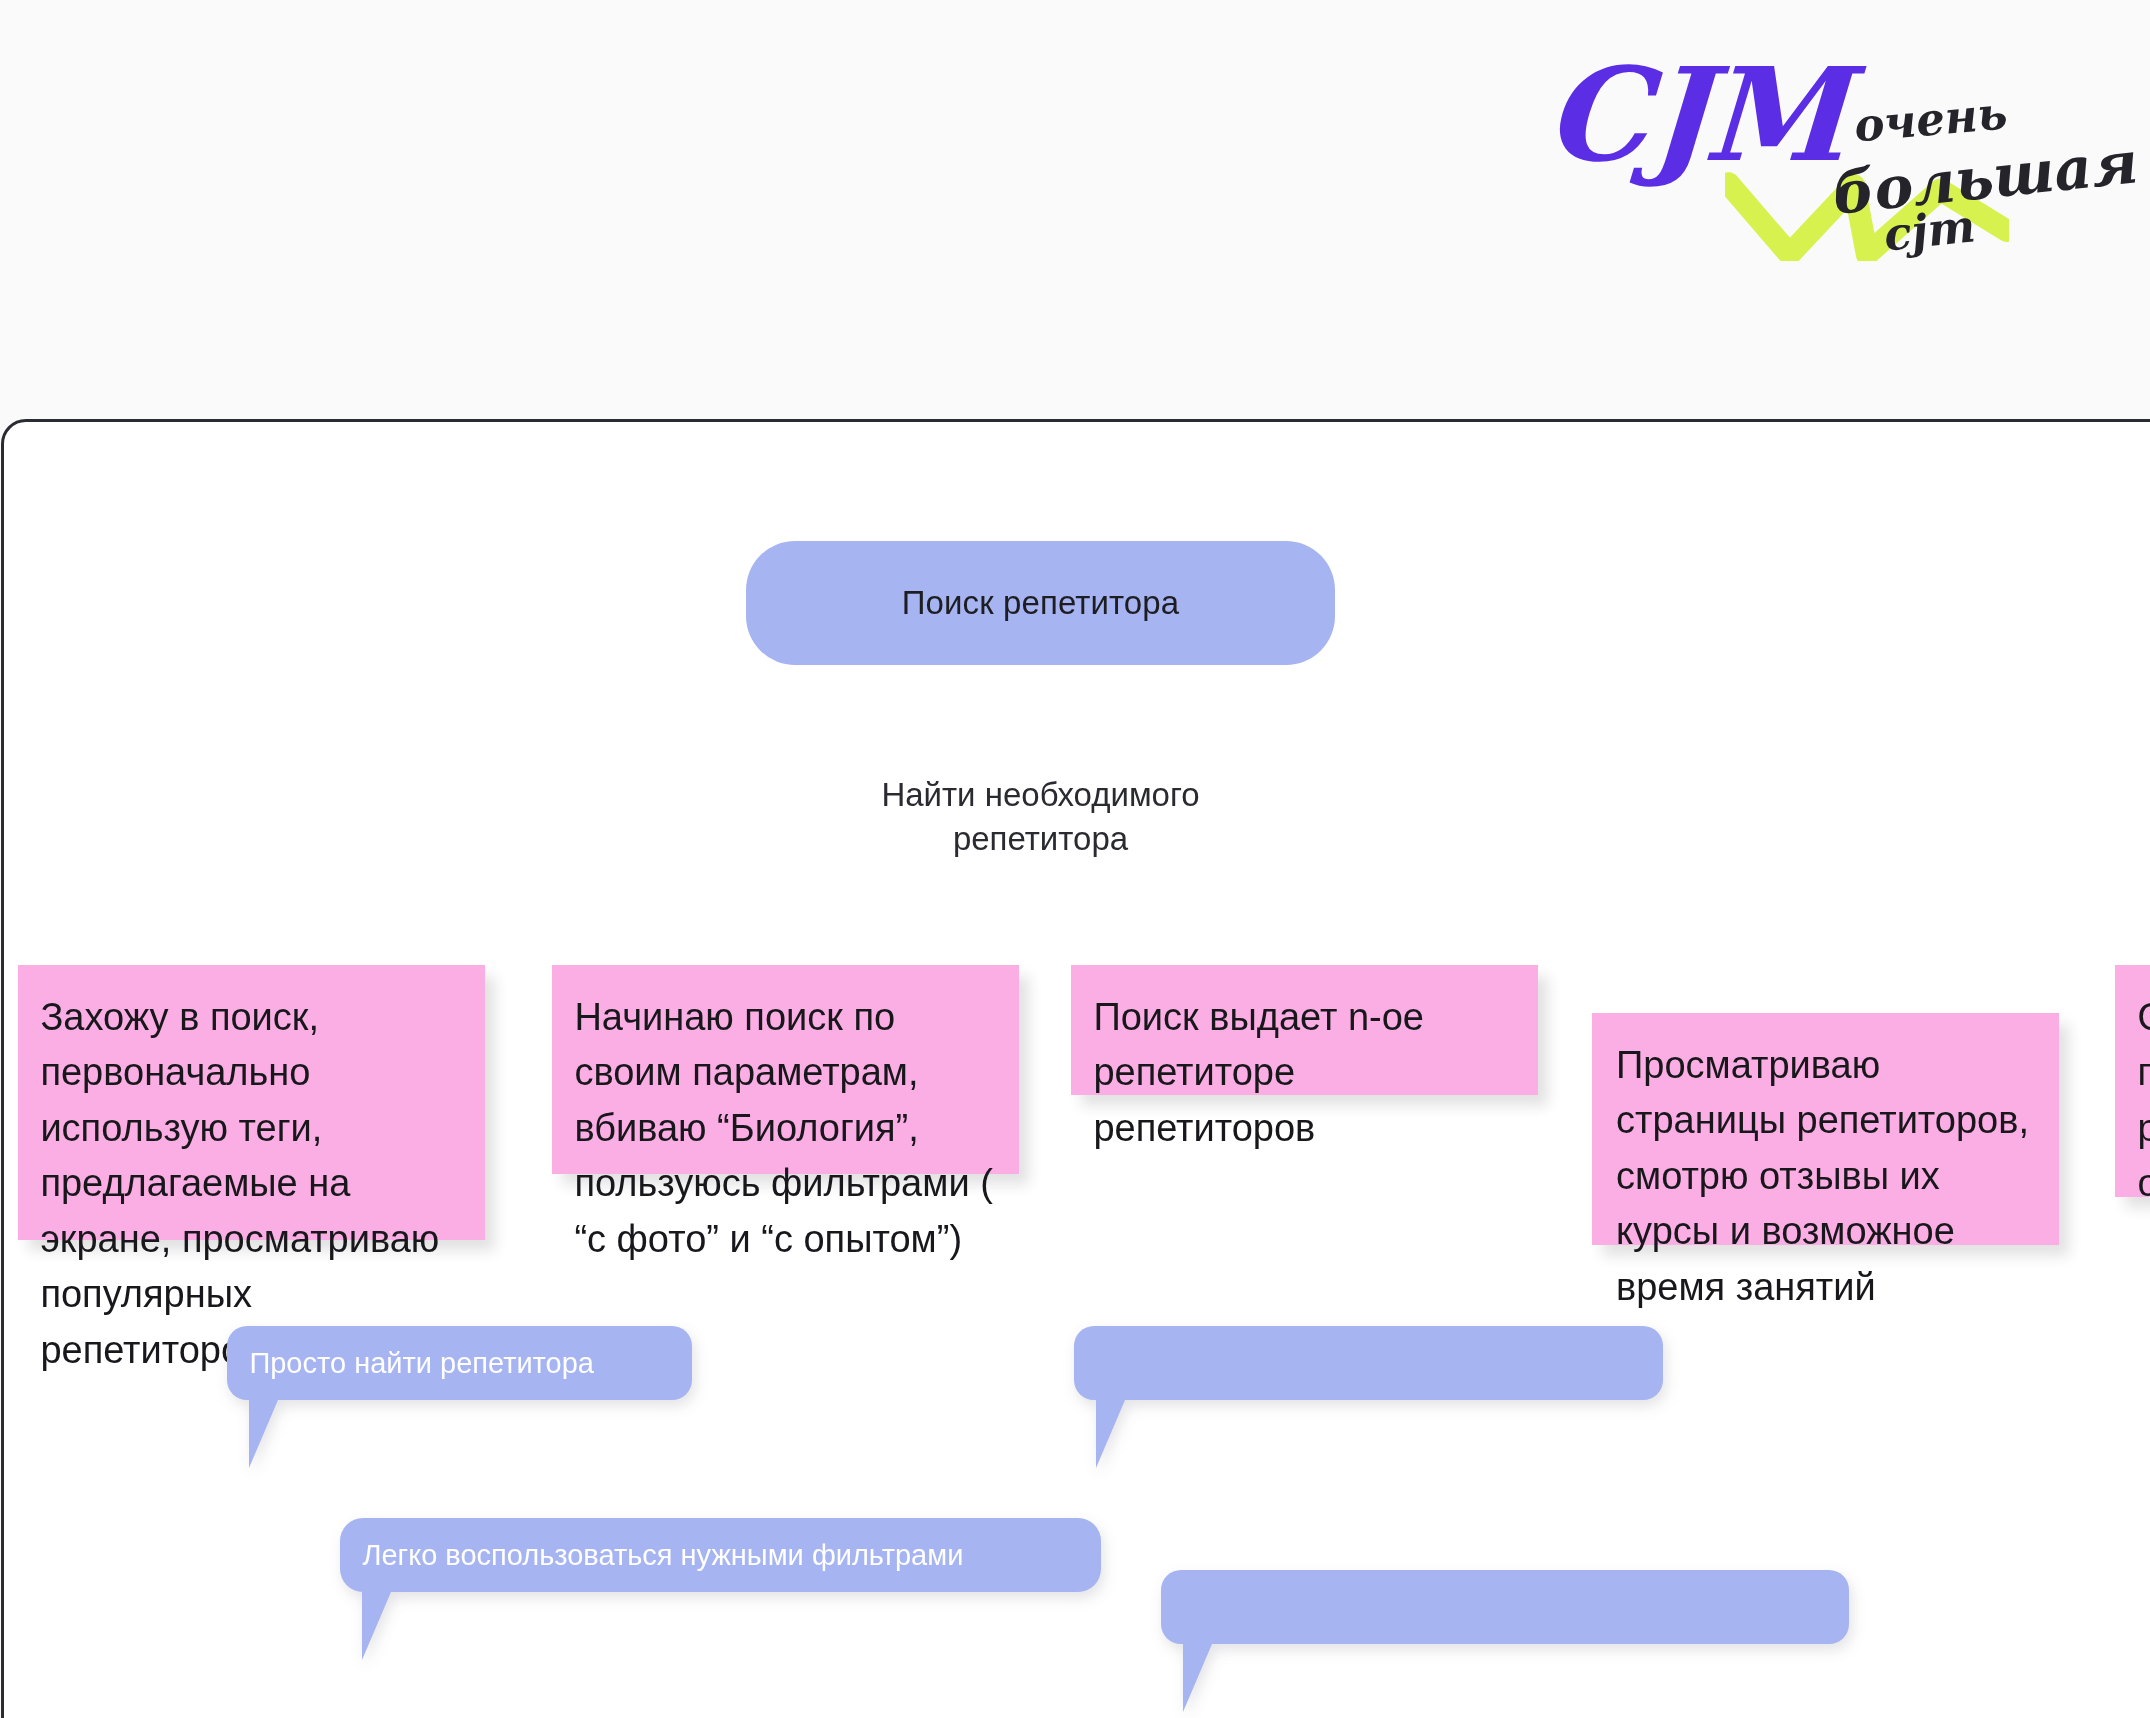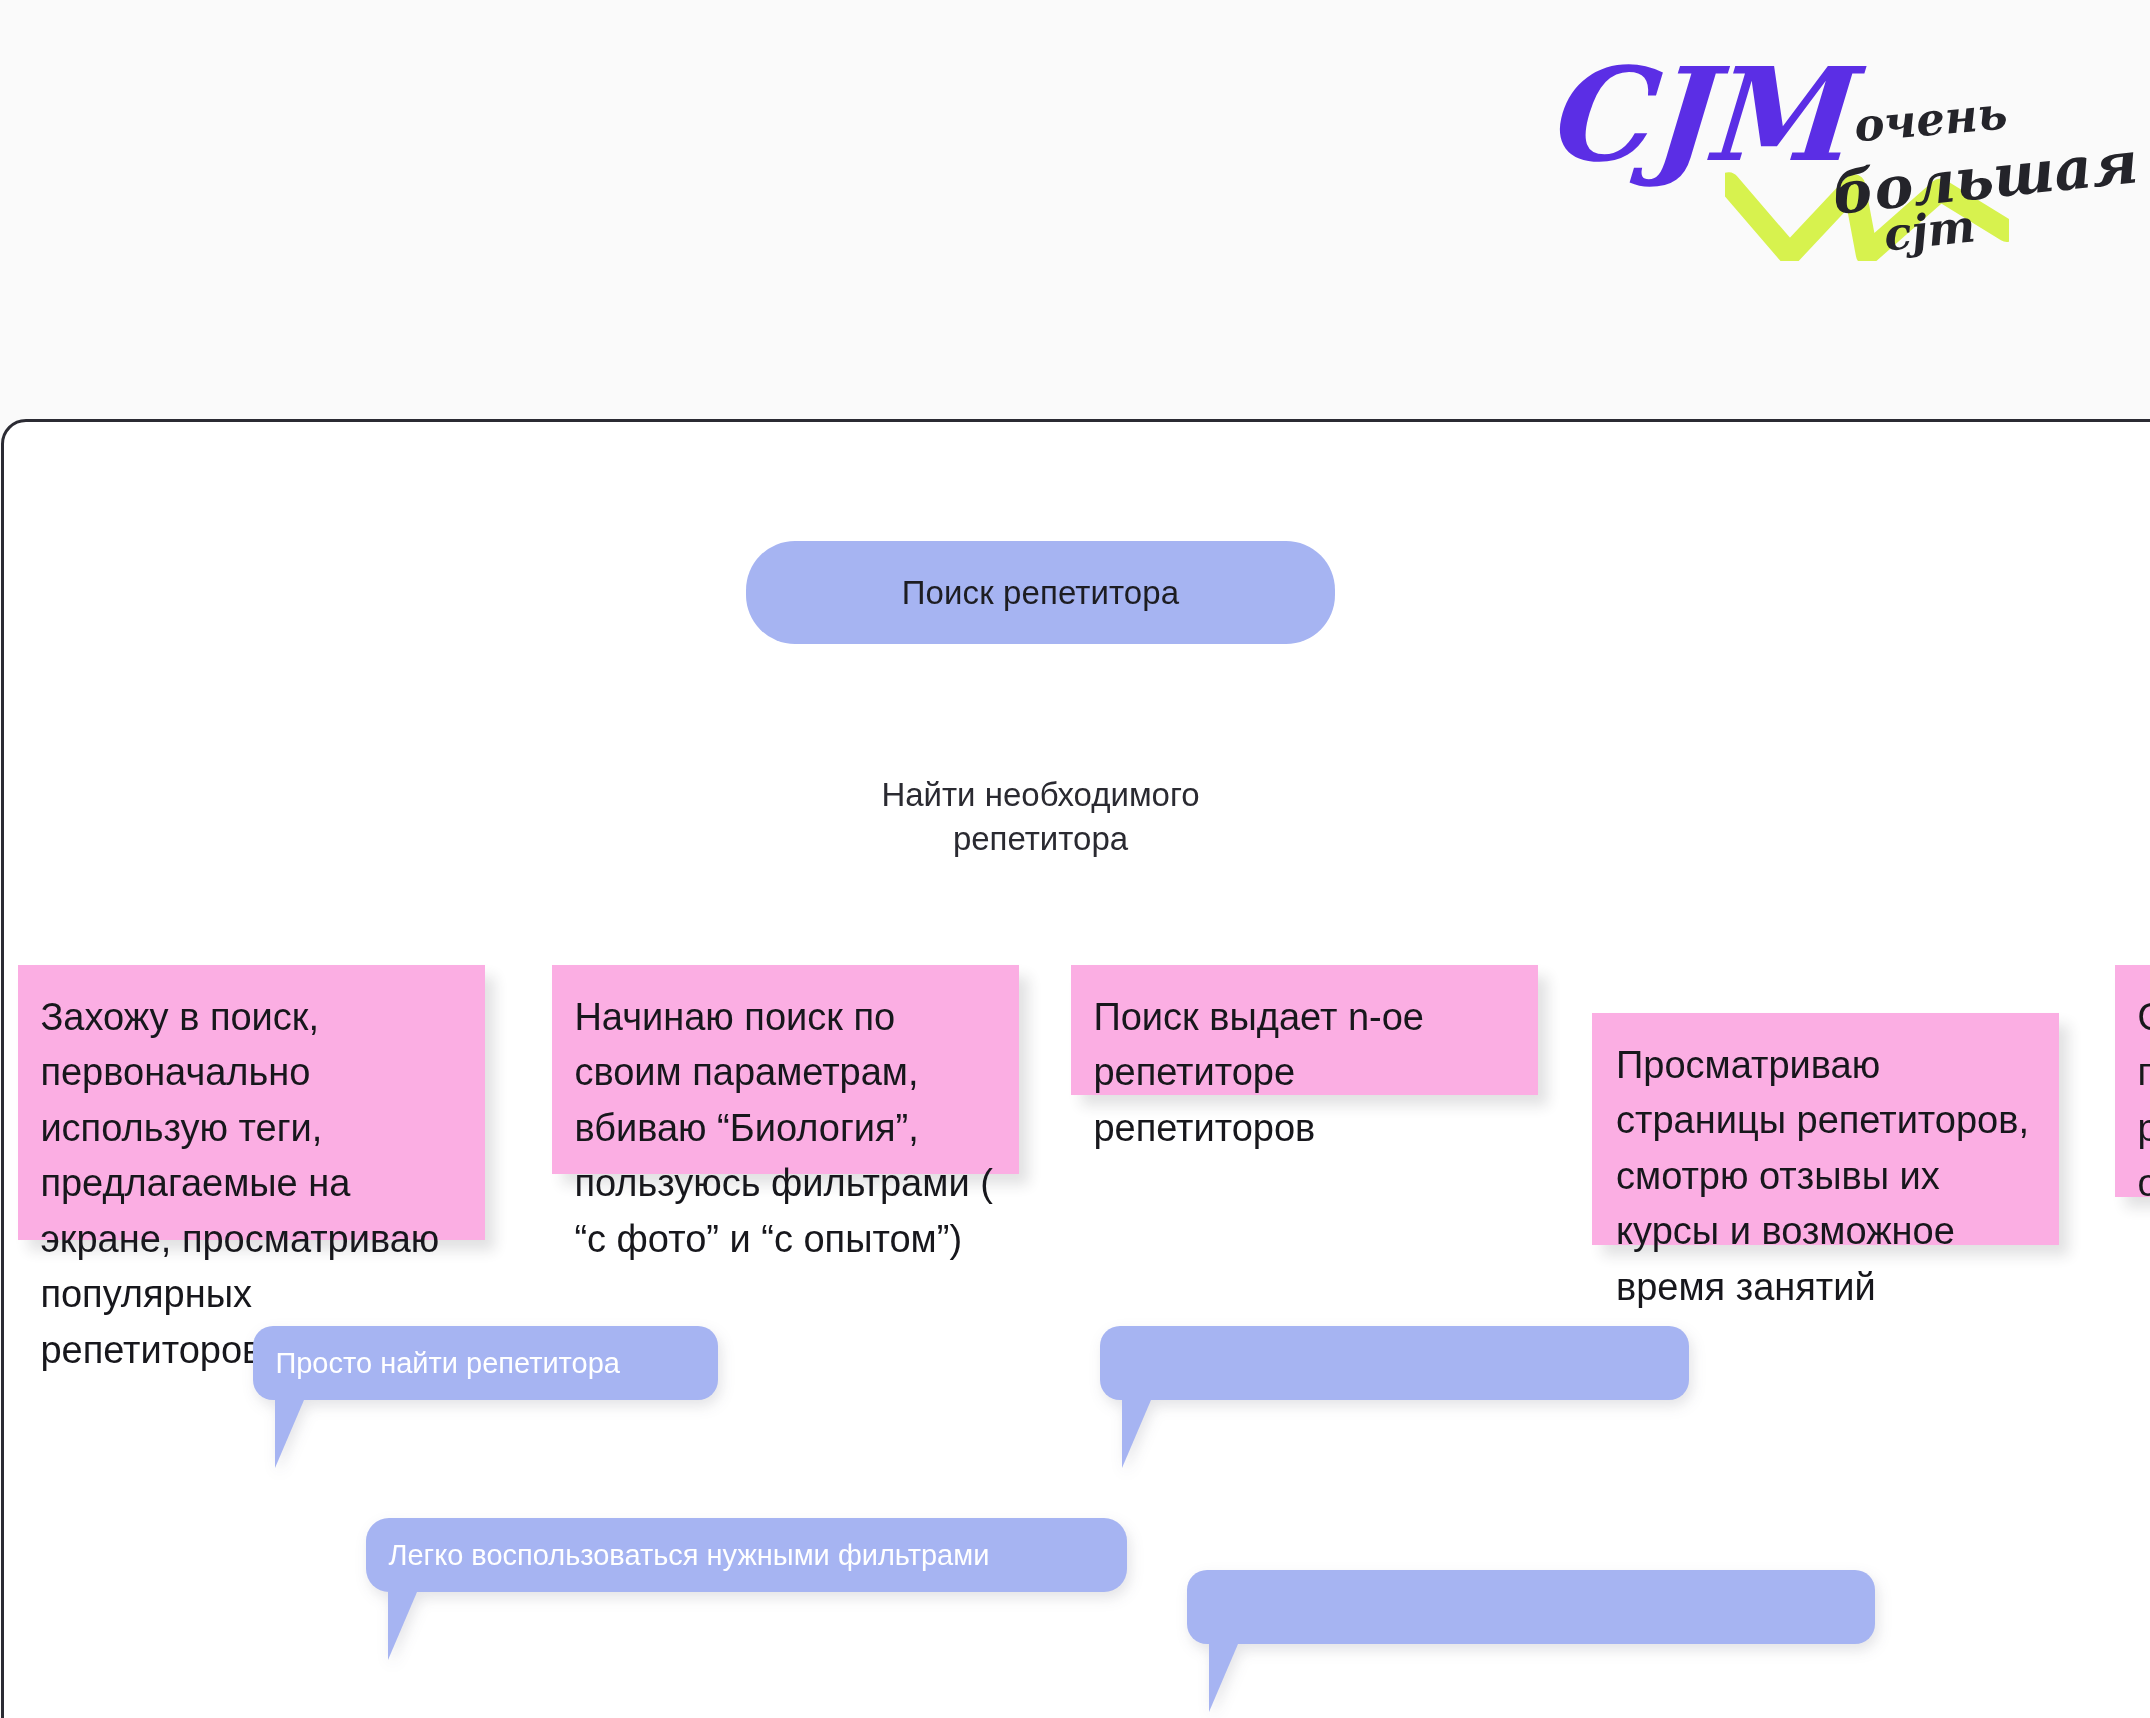--- a/index.html
+++ b/index.html
@@ -62,21 +62,21 @@
     width:3398px;height:1419px;
     background:#ffffff;
     border:3px solid #2b2b33;
     border-radius:25px;
     box-sizing:border-box;
   }
 
   
   .stage-pill{
     position:absolute;
-    height:103px;
+    height:124px;
     background:#a6b4f2;
     border-radius:49px;
     display:flex;align-items:center;justify-content:center;
     color:#1d1d22;
     font-size:33px;
     letter-spacing:0.1px;
     box-sizing:border-box;
     padding:0 17px;
     text-align:center;
   }
@@ -109,21 +109,20 @@
     background:#a6b4f2;
     border-radius:20px;
     box-sizing:border-box;
     display:flex;align-items:center;
     padding:0 22.4px;
     color:#ffffff;
     font-size:29px;
     line-height:1.25;
     white-space:nowrap;
     filter:drop-shadow(3.4px 6px 6.9px rgba(40,40,60,.13));
-    margin-left:26px;
   }
   .bubble .tail{
     position:absolute;
     left:22.4px;bottom:-68px;
     width:0;height:0;
     border-left:29px solid #a6b4f2;
     border-right:0 solid transparent;
     border-bottom:68px solid transparent;
   }
 </style>

